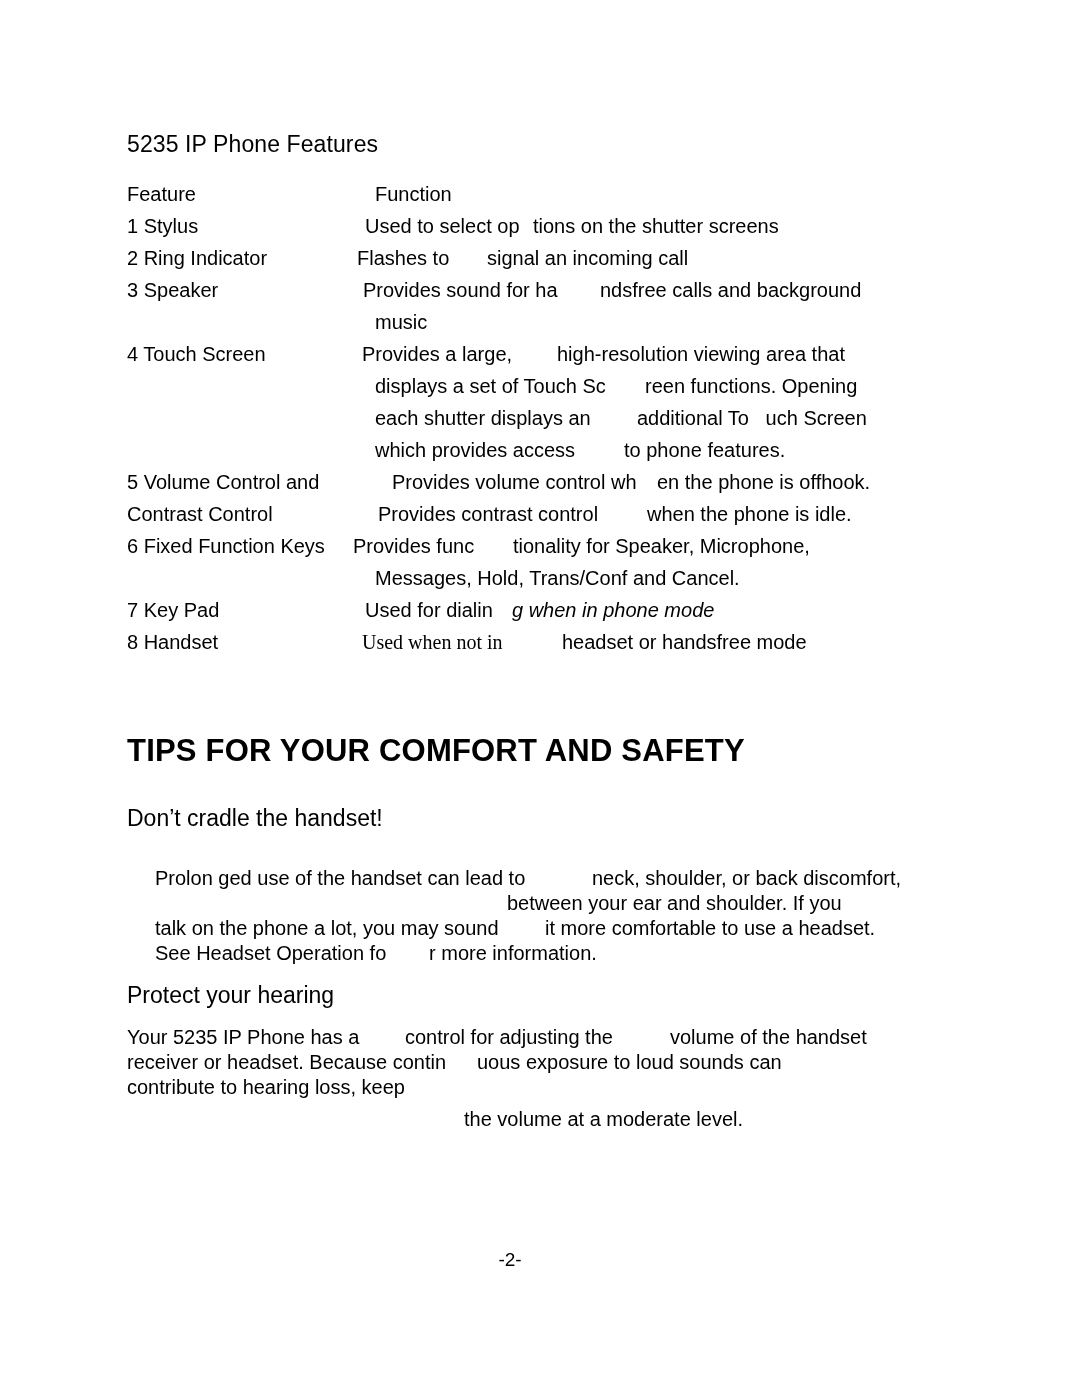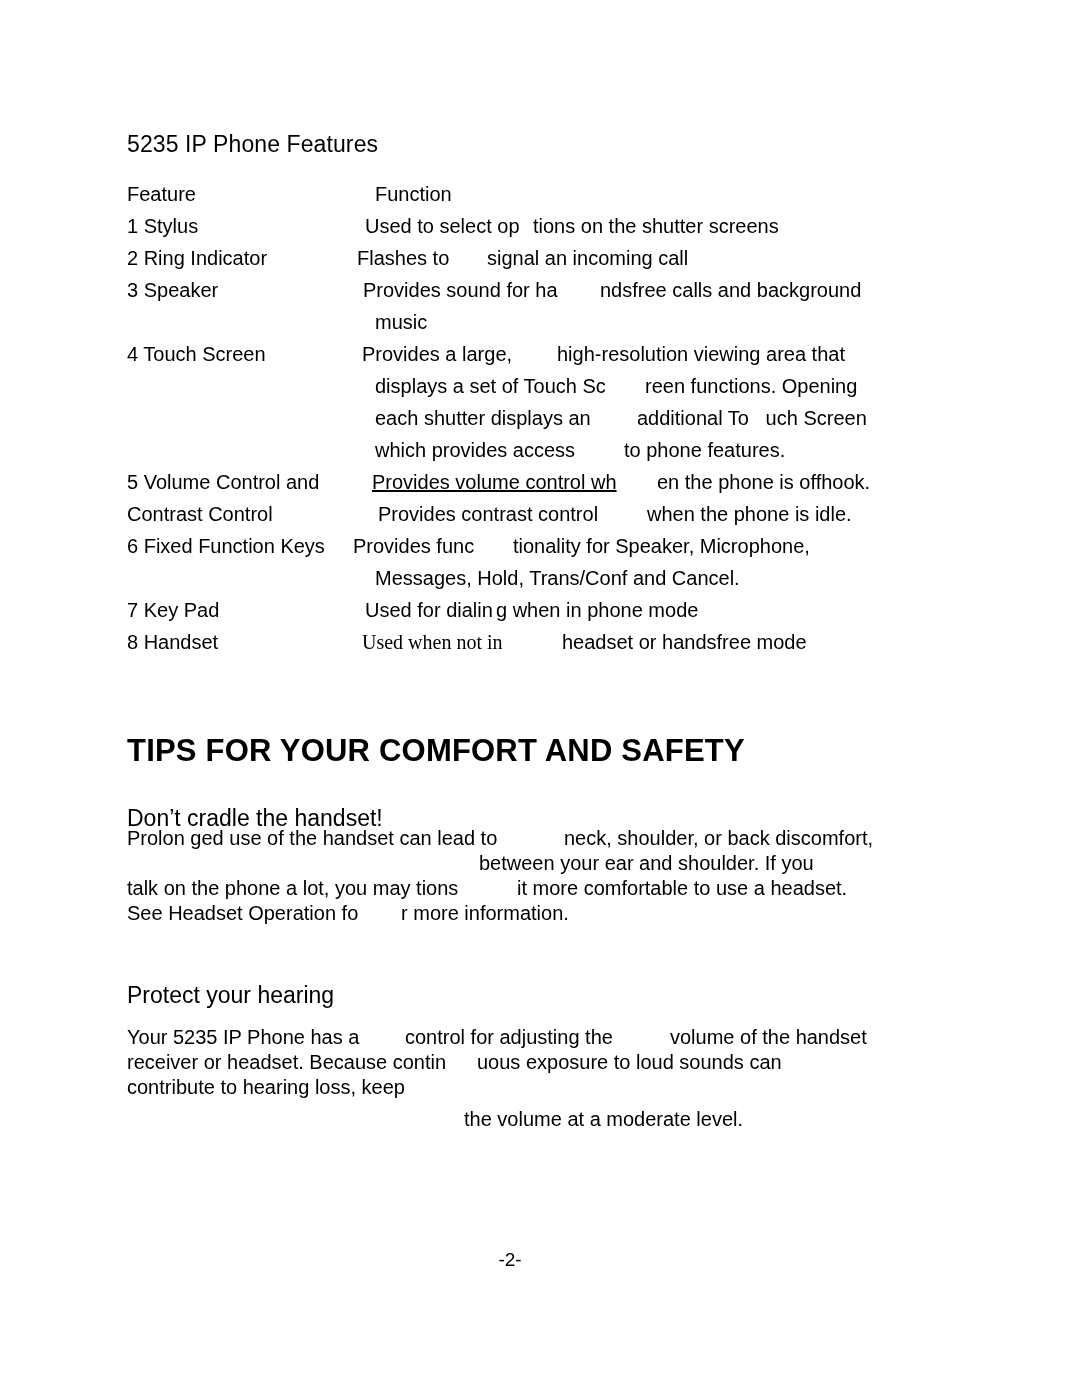--- a/index.html
+++ b/index.html
@@ -78,21 +78,21 @@
   }
   #sub-cradle  { top: 803px; }
   #sub-hearing { top: 980px; }
 
   
   .para {
     position: absolute;
     left: 127px;
     width: 900px;
   }
-  #para-cradle  { top: 826px; }
+  #para-cradle  { top: 866px; margin-left: 28px; }
   #para-hearing { top: 1025px; }
   .pline {
     position: relative;
     height: 25px;
     font-size: 20px;
     line-height: 25px;
     white-space: pre;
   }
 
   
@@ -149,55 +149,55 @@
       <div class="frow">
         <div class="fcell" style="left: 375px;">each shutter displays an</div>
         <div class="fcell" style="left: 637px;">additional To   uch Screen</div>
       </div>
       <div class="frow">
         <div class="fcell" style="left: 375px;">which provides access</div>
         <div class="fcell" style="left: 624px;">to phone features.</div>
       </div>
       <div class="frow">
         <div class="fcell" style="left: 127px;">5 Volume Control and</div>
-        <div class="fcell" style="left: 372px; text-decoration: underline;">Provides volume control wh</div>
+        <div class="fcell" style="left: 392px;">Provides volume control wh</div>
         <div class="fcell" style="left: 657px;">en the phone is offhook.</div>
       </div>
       <div class="frow">
         <div class="fcell" style="left: 127px;">Contrast Control</div>
         <div class="fcell" style="left: 378px;">Provides contrast control</div>
         <div class="fcell" style="left: 647px;">when the phone is idle.</div>
       </div>
       <div class="frow">
         <div class="fcell" style="left: 127px;">6 Fixed Function Keys</div>
         <div class="fcell" style="left: 353px;">Provides func</div>
         <div class="fcell" style="left: 513px;">tionality for Speaker, Microphone,</div>
       </div>
       <div class="frow">
         <div class="fcell" style="left: 375px;">Messages, Hold, Trans/Conf and Cancel.</div>
       </div>
       <div class="frow">
         <div class="fcell" style="left: 127px;">7 Key Pad</div>
         <div class="fcell" style="left: 365px;">Used for dialin</div>
-        <div class="fcell" style="left: 496px;">g when in phone mode</div>
+        <div class="fcell" style="left: 512px; font-style: italic;">g when in phone mode</div>
       </div>
       <div class="frow">
         <div class="fcell" style="left: 127px;">8 Handset</div>
         <div class="fcell" style="left: 362px; font-family: Liberation Serif, serif;">Used when not in</div>
         <div class="fcell" style="left: 562px;">headset or handsfree mode</div>
       </div>
     </div>
 
   <div class="big-heading">TIPS FOR YOUR COMFORT AND SAFETY</div>
 
   <div class="sub-heading" id="sub-cradle">Don’t cradle the handset!</div>
   <div class="para" id="para-cradle">
       <div class="pline"><span style="position: absolute; left: 0px;">Prolon ged use of the handset can lead to</span><span style="position: absolute; left: 437px;">neck, shoulder, or back discomfort,</span></div>
       <div class="pline"><span style="position: absolute; left: 352px;">between your ear and shoulder. If you</span></div>
-      <div class="pline"><span style="position: absolute; left: 0px;">talk on the phone a lot, you may tions</span><span style="position: absolute; left: 390px;">it more comfortable to use a headset.</span></div>
+      <div class="pline"><span style="position: absolute; left: 0px;">talk on the phone a lot, you may sound</span><span style="position: absolute; left: 390px;">it more comfortable to use a headset.</span></div>
       <div class="pline"><span style="position: absolute; left: 0px;">See Headset Operation fo</span><span style="position: absolute; left: 274px;">r more information.</span></div>
     </div>
 
   <div class="sub-heading" id="sub-hearing">Protect your hearing</div>
   <div class="para" id="para-hearing">
       <div class="pline"><span style="position: absolute; left: 0px;">Your 5235 IP Phone has a</span><span style="position: absolute; left: 278px;">control for adjusting the</span><span style="position: absolute; left: 543px;">volume of the handset</span></div>
       <div class="pline"><span style="position: absolute; left: 0px;">receiver or headset. Because contin</span><span style="position: absolute; left: 350px;">uous exposure to loud sounds can</span></div>
       <div class="pline"><span style="position: absolute; left: 0px;">contribute to hearing loss, keep</span><span style="position: absolute; left: 337px; margin-top: 32px;">the volume at a moderate level.</span></div>
     </div>
 

